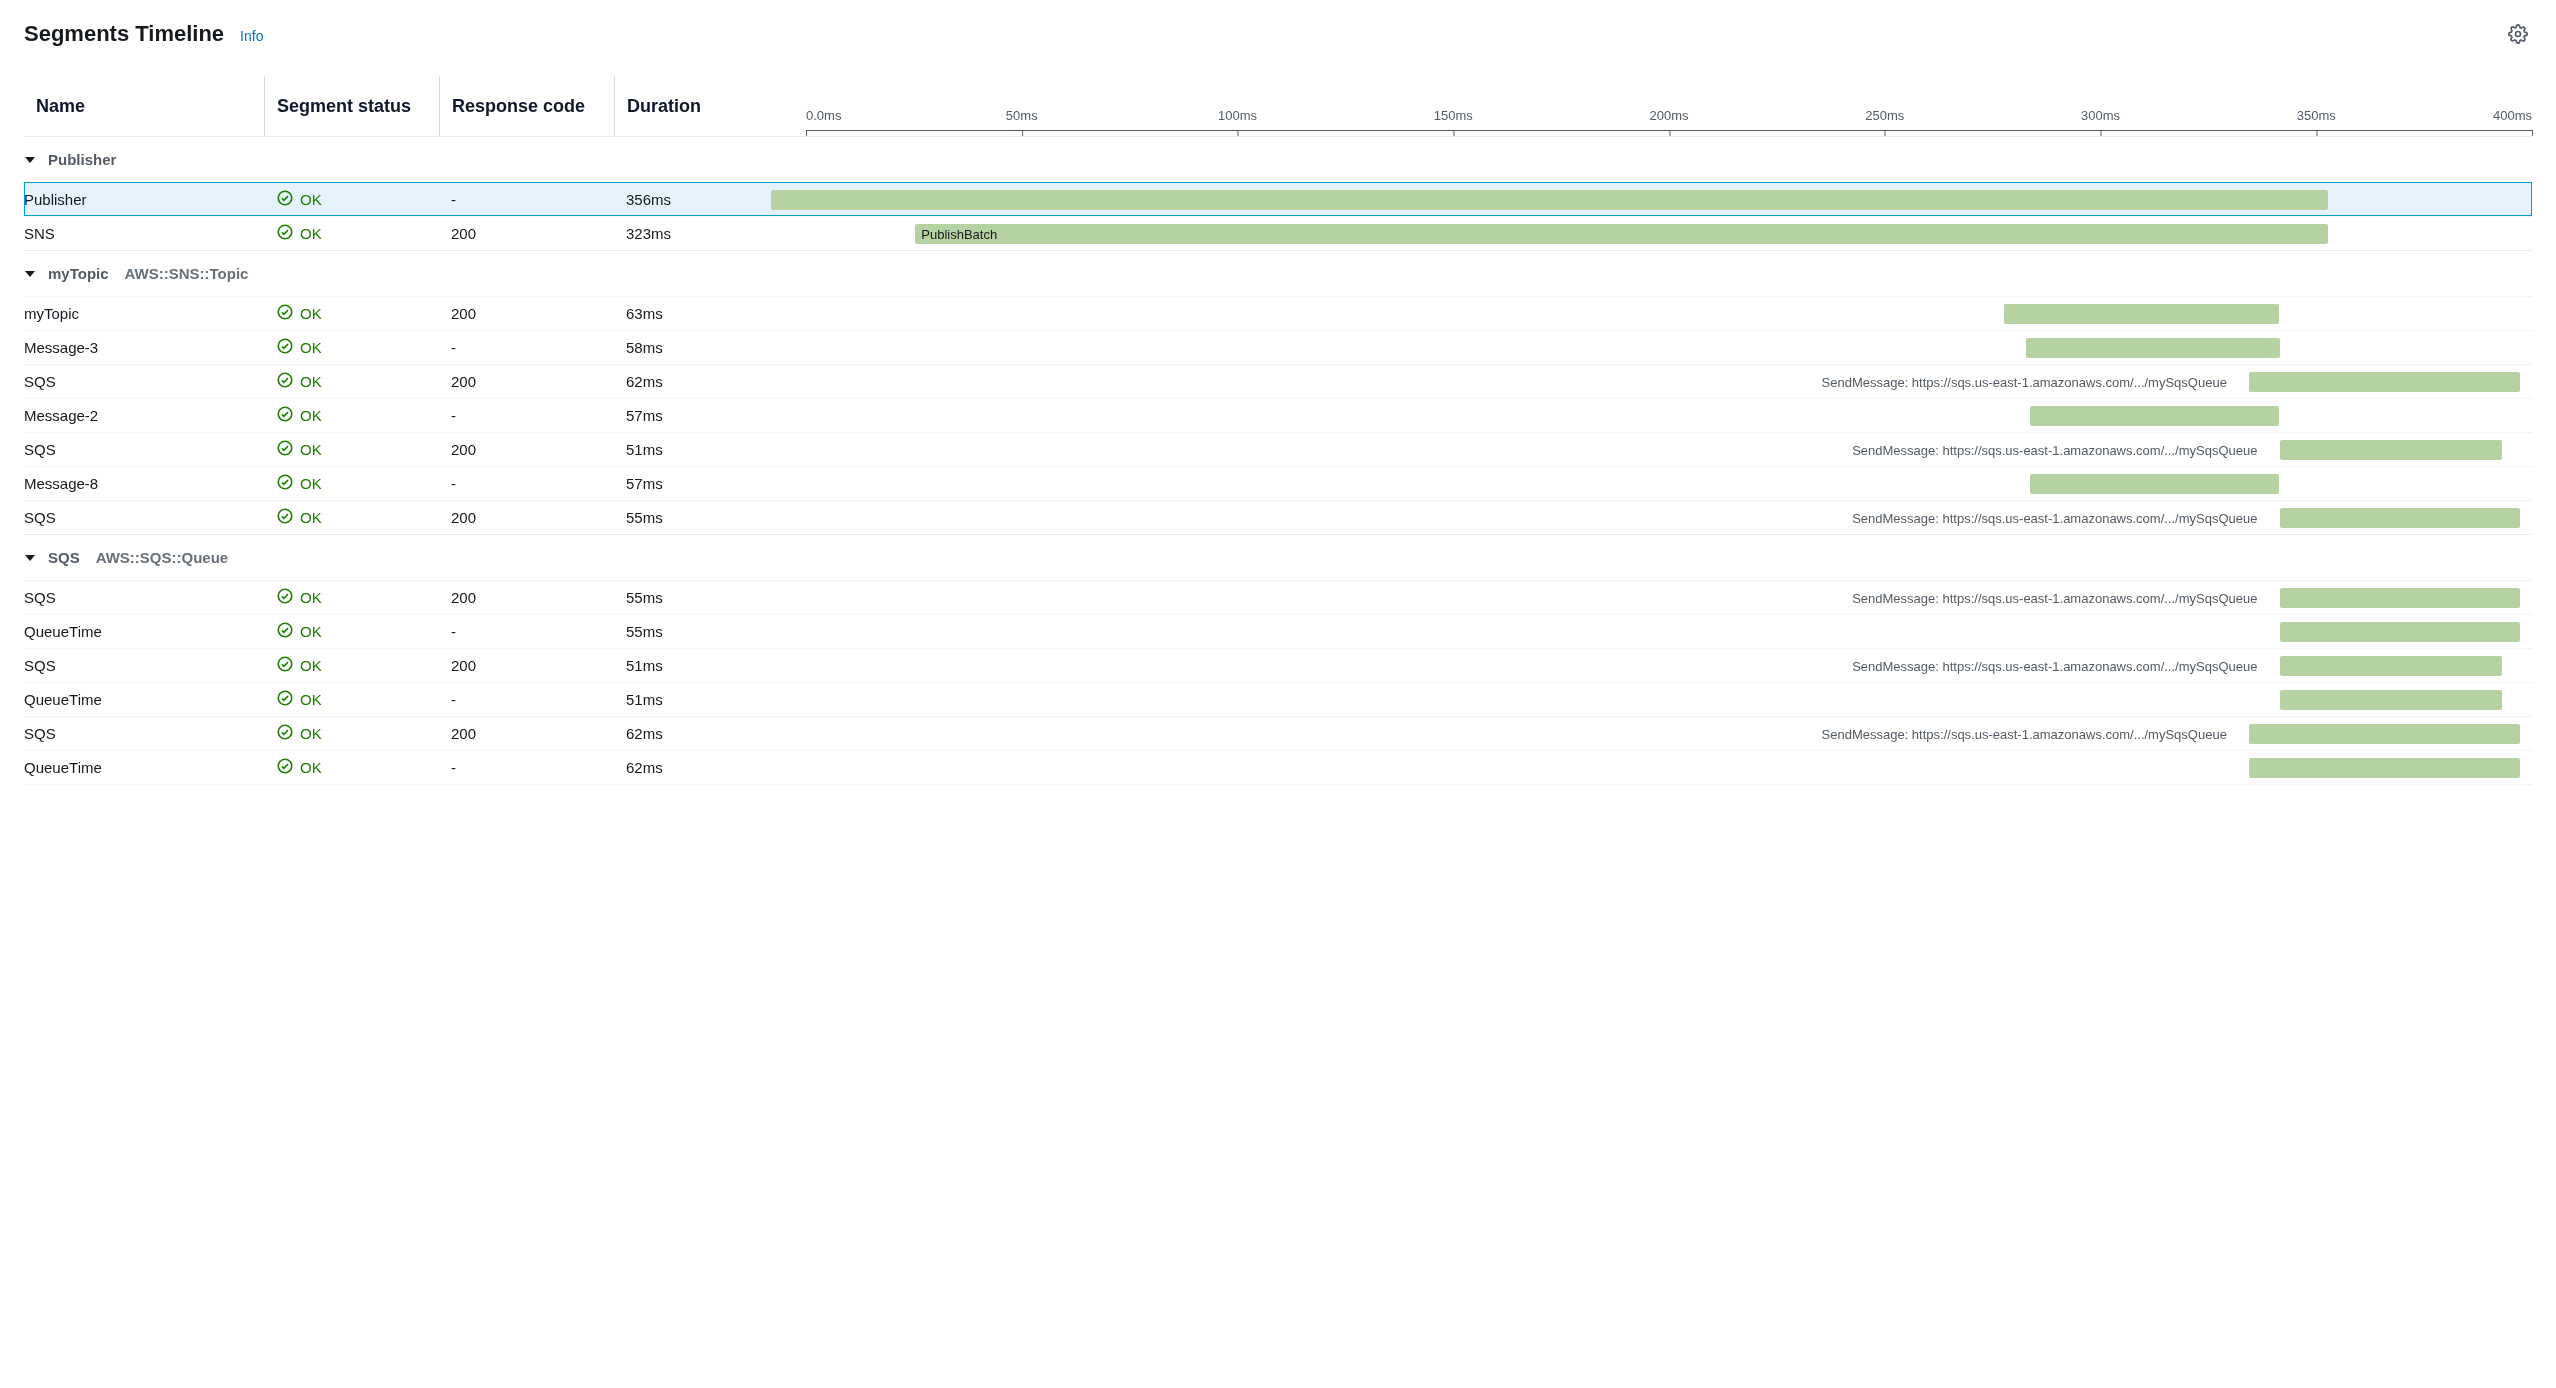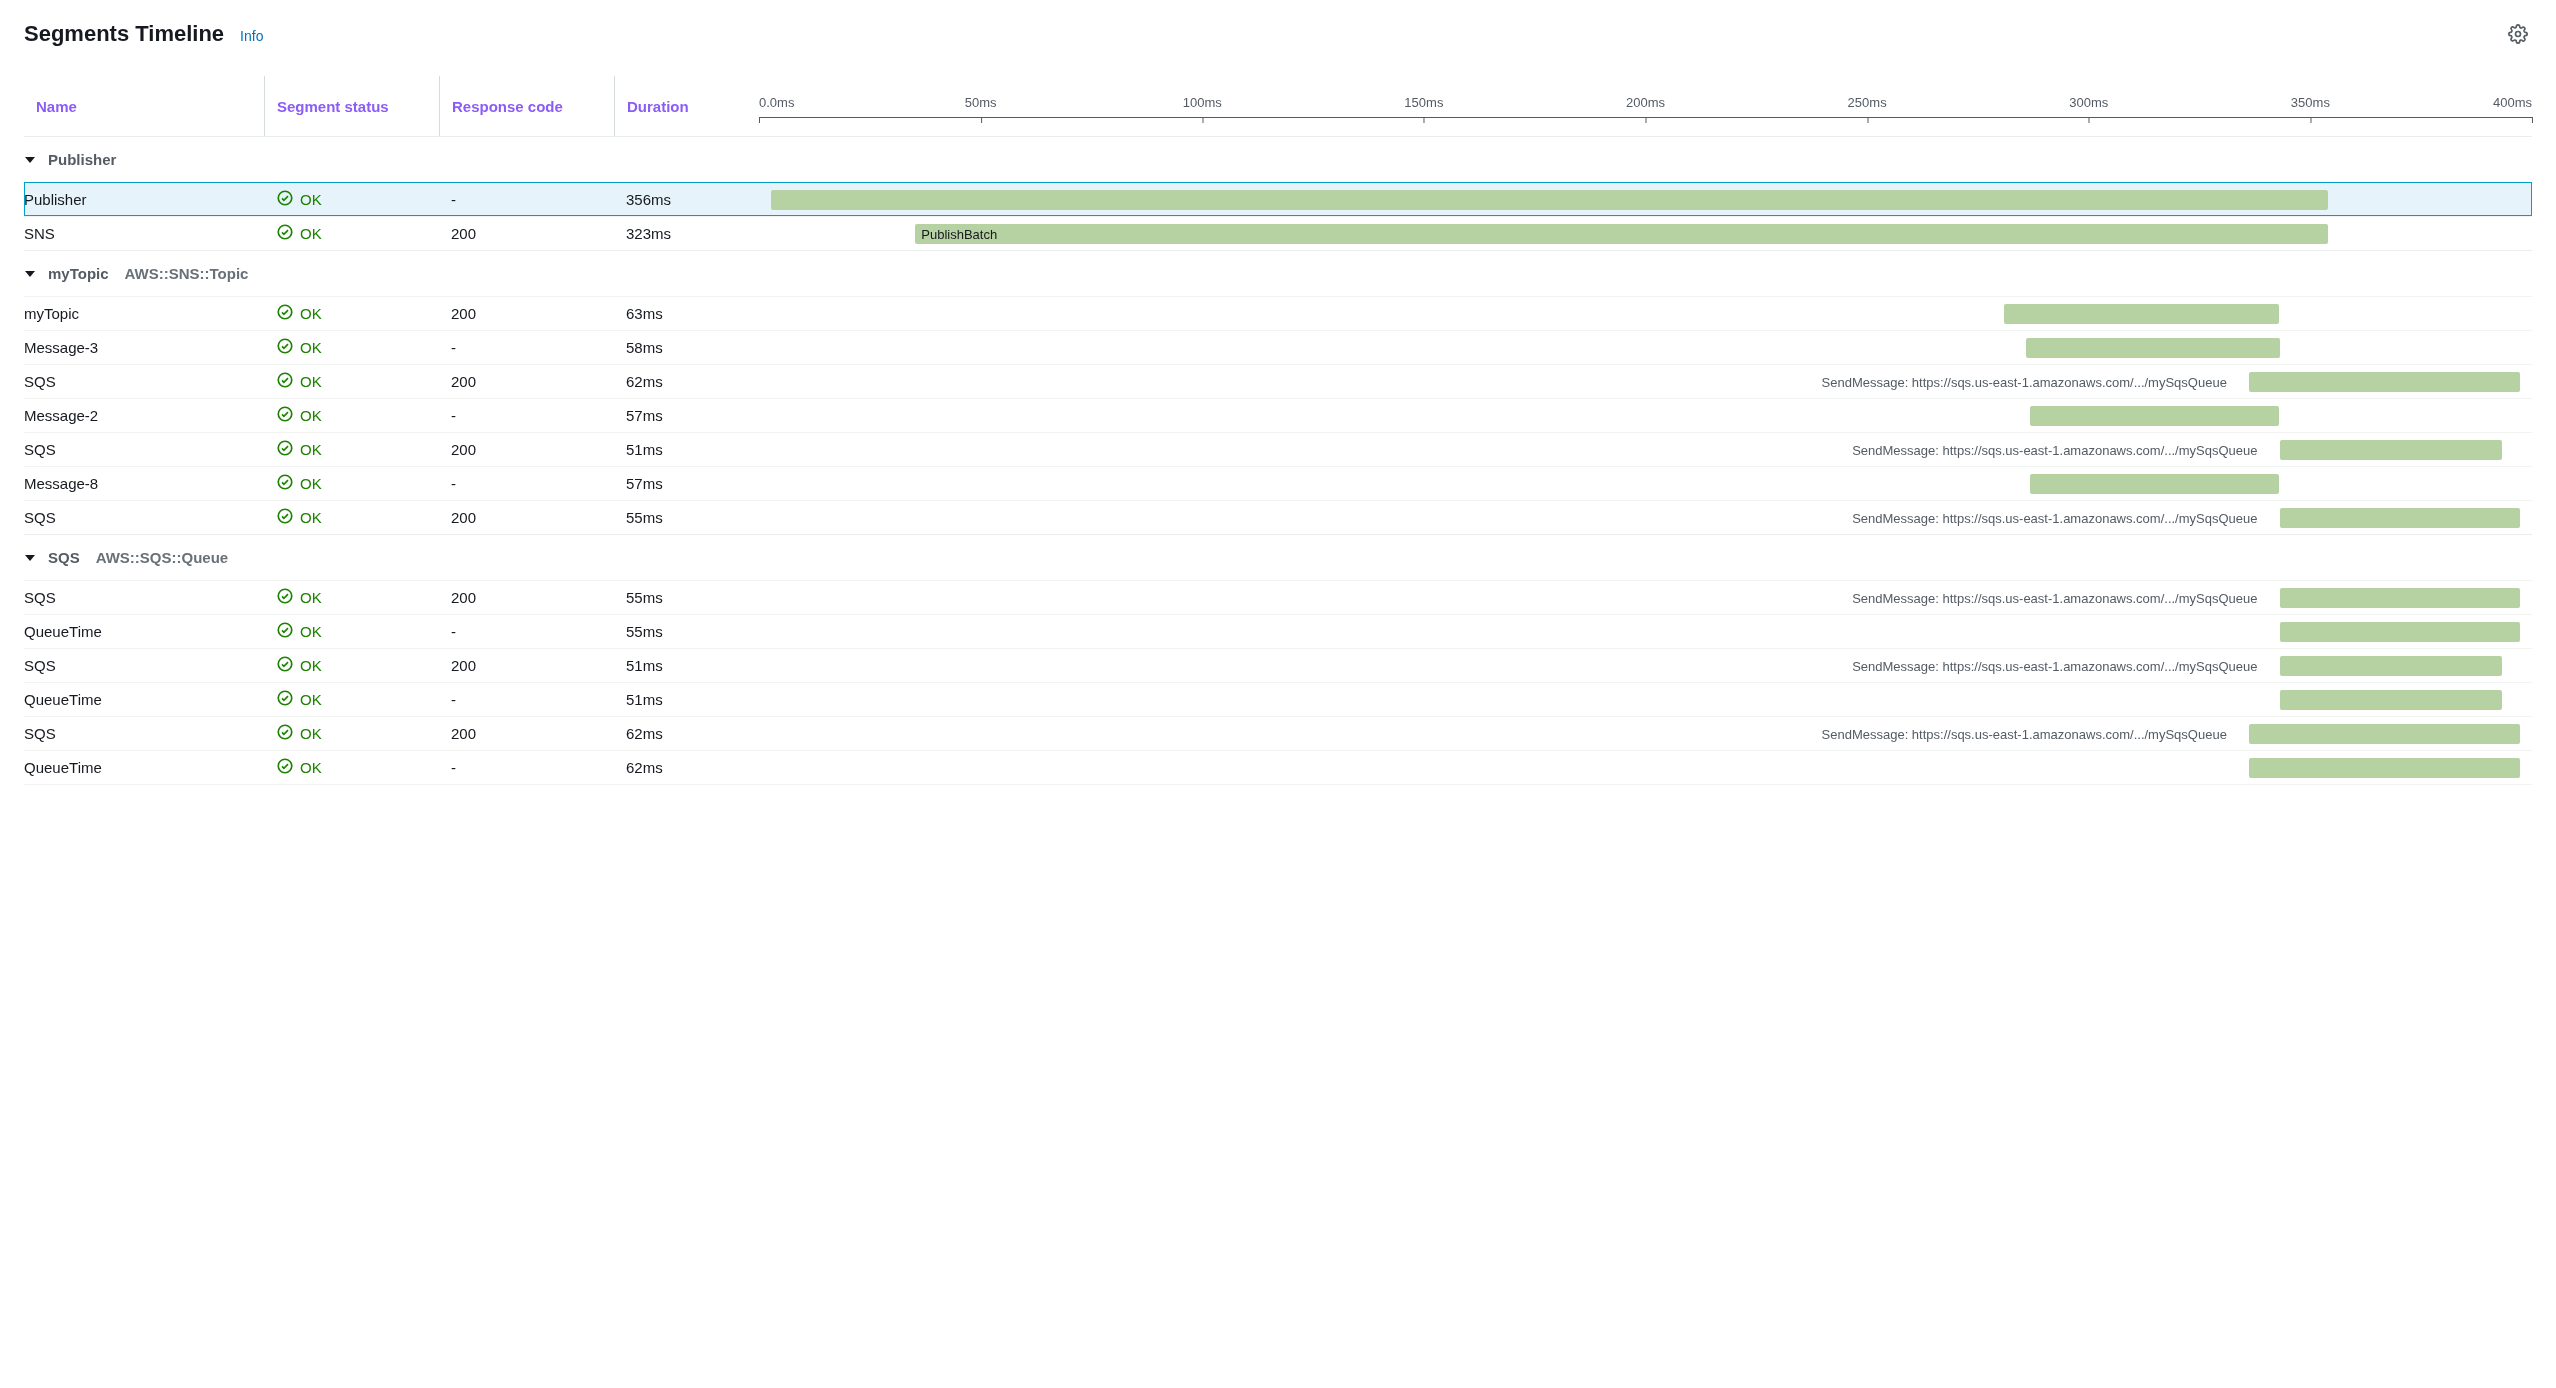--- a/index.html
+++ b/index.html
@@ -27,31 +27,31 @@
   
   .cols {
     display: grid;
     grid-template-columns: 240px 175px 175px 145px 1fr;
     align-items: center;
   }
   .col-head-row {
     height: 60px;
   }
   .col-head {
-    font-weight: 700; color: #8b5cf6; font-size: 15px;
+    font-weight: 700; color: #0f172a; font-size: 18px;
     display: flex; align-items: center; height: 100%;
     padding: 0 12px;
   }
   .col-head.divider {
     border-left: 1px solid #d5dbdb;
   }
 
   
   .ruler-wrap {
-    position: relative; height: 100%; display:flex; align-items:center; padding-top:6px;
+    position: relative; height: 100%; display:flex; align-items:flex-end; padding-top:6px;margin-left:47px;
   }
   .ruler {
     position: relative; width: 100%; height: 28px; color:#545b64; font-size:13px;
   }
   .ruler-line {
     position:absolute; left:0; right:0; top:22px; height:1px; background:#545b64;
   }
   .ruler-tick {
     position:absolute; top:0; transform:translateX(-50%); text-align:center; white-space:nowrap;
   }

